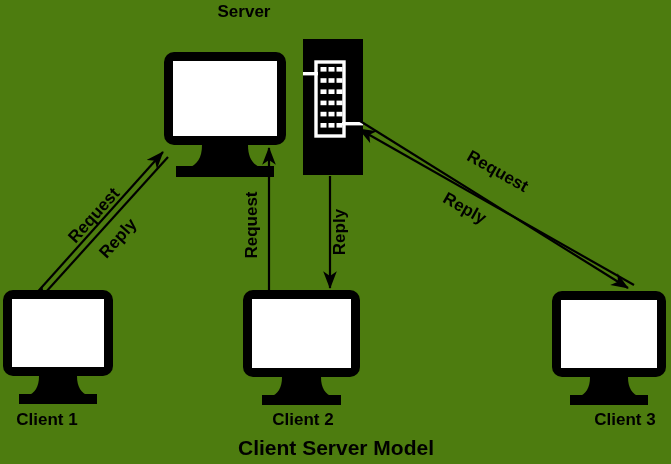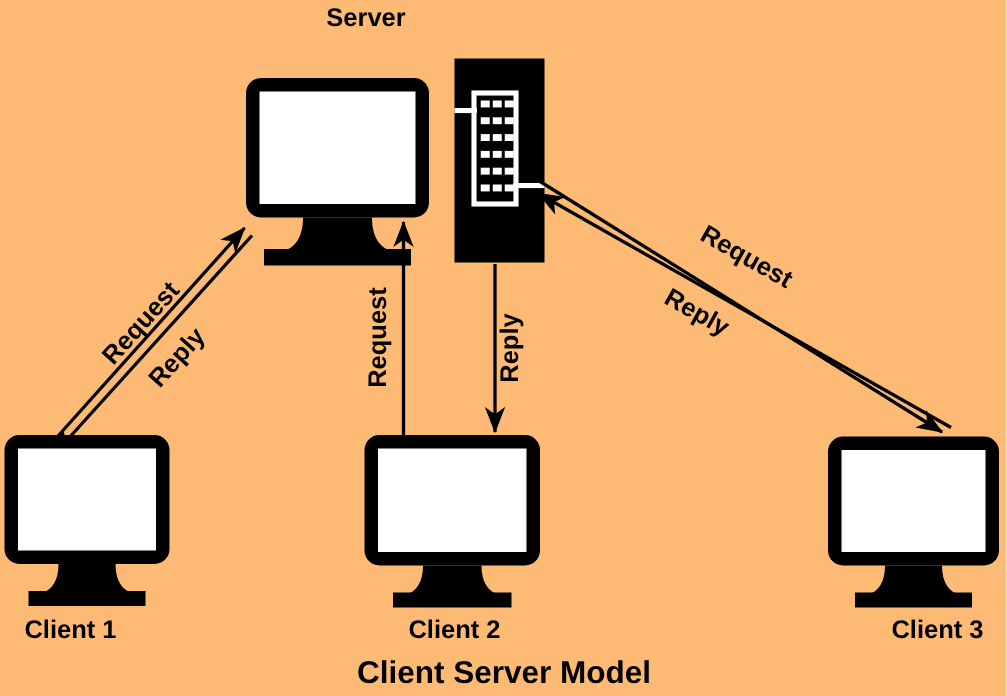--- a/index.html
+++ b/index.html
@@ -7,21 +7,21 @@
     padding: 0;
     background: #ffffff;
   }
   body {
     font-family: "Liberation Sans", sans-serif;
   }
   #stage {
     position: relative;
     width: 671px;
     height: 464px;
-    background: #fdba74;
+    background: #4d7c0f;
     overflow: hidden;
   }
   #diagram-svg {
     position: absolute;
     left: 0;
     top: 0;
     width: 671px;
     height: 464px;
   }
   .lbl {

